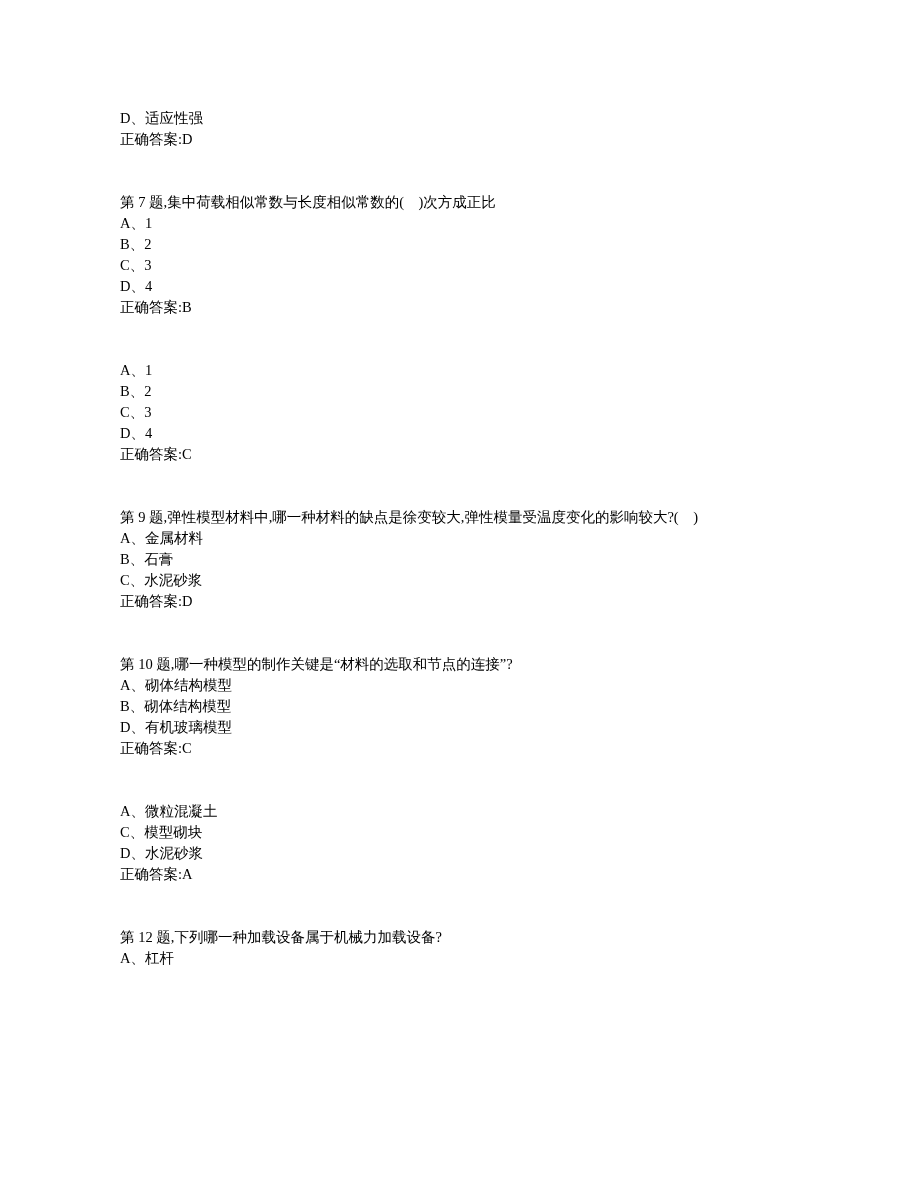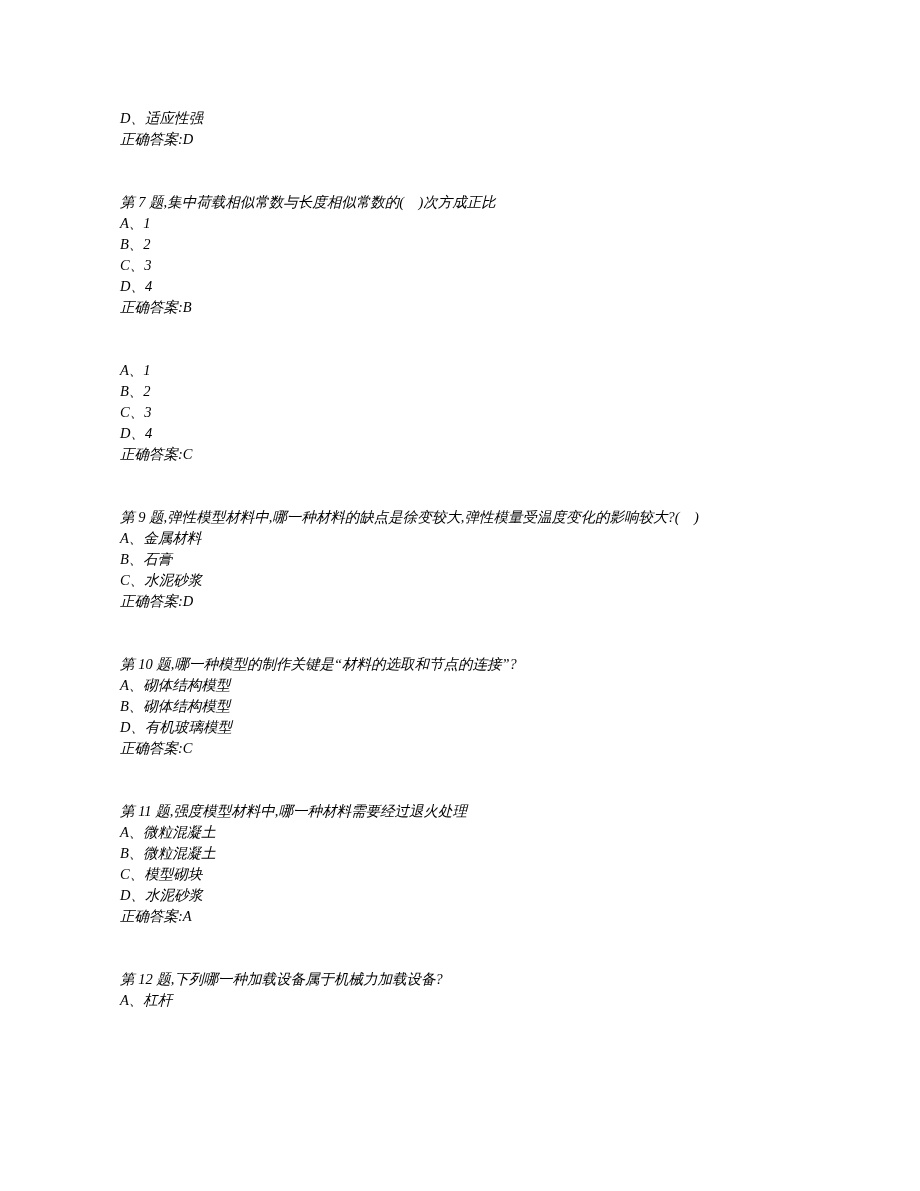--- a/index.html
+++ b/index.html
@@ -15,21 +15,20 @@
     width: 920px;
     min-height: 1191px;
     box-sizing: border-box;
     padding: 108px 120px 40px 120px;
   }
   .question-block {
     margin-bottom: 42px;
   }
   .line {
     white-space: pre;
-    font-style: italic;
   }
 </style>
 </head>
 <body>
 
 <div class="page">
 
   <div class="question-block">
     <div class="line">D、适应性强</div>
     <div class="line">正确答案:D</div>
@@ -62,23 +61,21 @@
 
   <div class="question-block">
     <div class="line">第 10 题,哪一种模型的制作关键是“材料的选取和节点的连接”?</div>
     <div class="line">A、砌体结构模型</div>
     <div class="line">B、砌体结构模型</div>
     <div class="line">D、有机玻璃模型</div>
     <div class="line">正确答案:C</div>
   </div>
 
   <div class="question-block">
-    <div class="line">第 11 题,强度模型材料中,哪一种材料需要经过退火处理</div>
     <div class="line">A、微粒混凝土</div>
-    <div class="line">B、微粒混凝土</div>
     <div class="line">C、模型砌块</div>
     <div class="line">D、水泥砂浆</div>
     <div class="line">正确答案:A</div>
   </div>
 
   <div class="question-block">
     <div class="line">第 12 题,下列哪一种加载设备属于机械力加载设备?</div>
     <div class="line">A、杠杆</div>
   </div>
 

